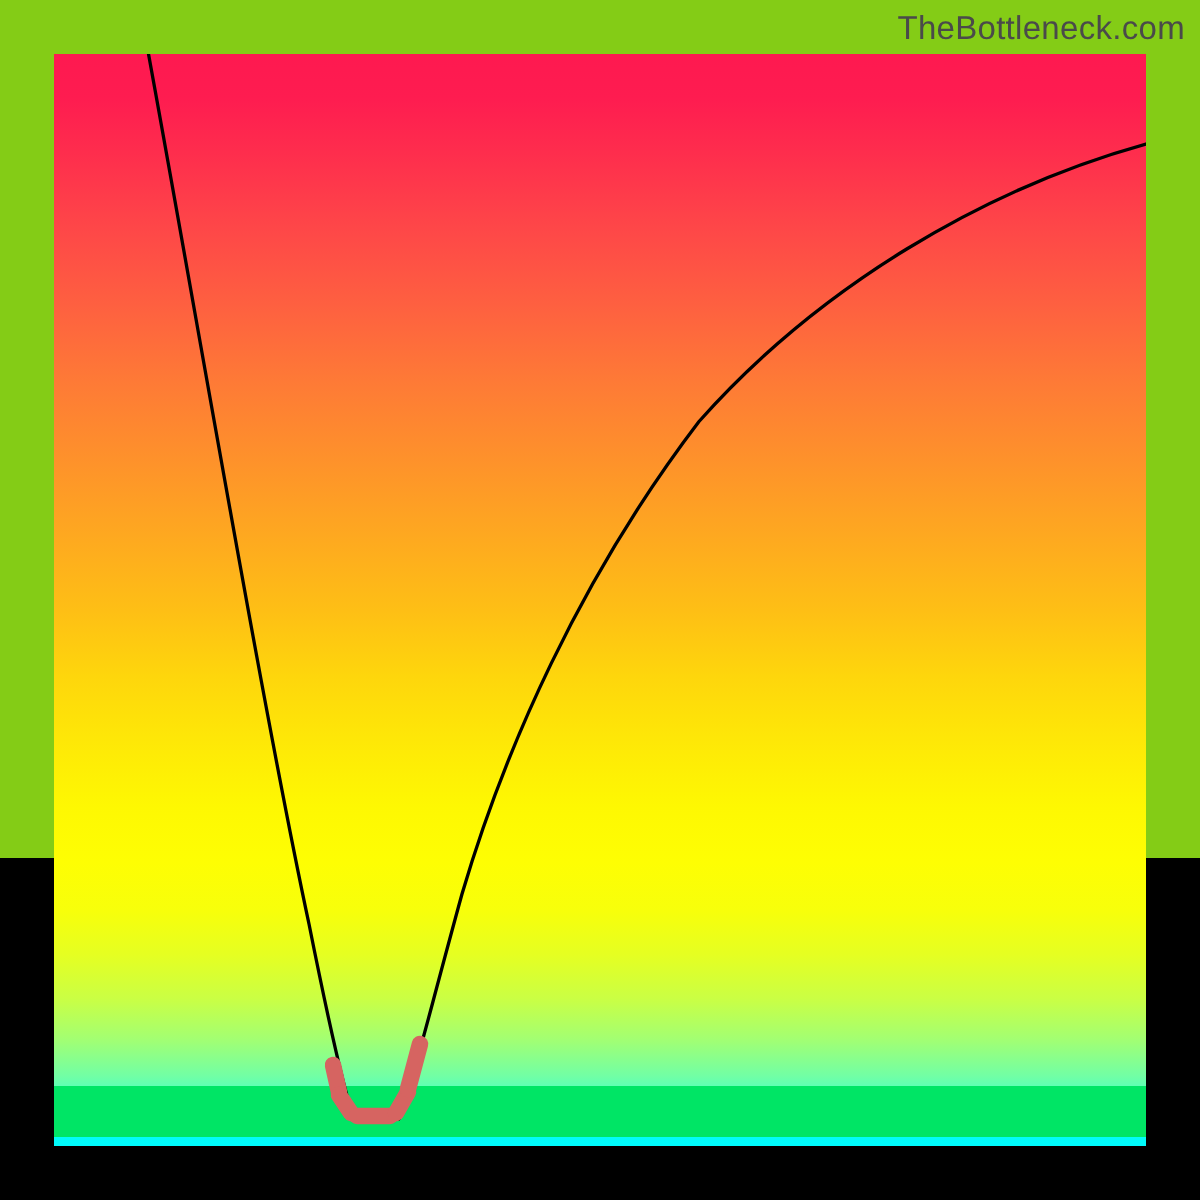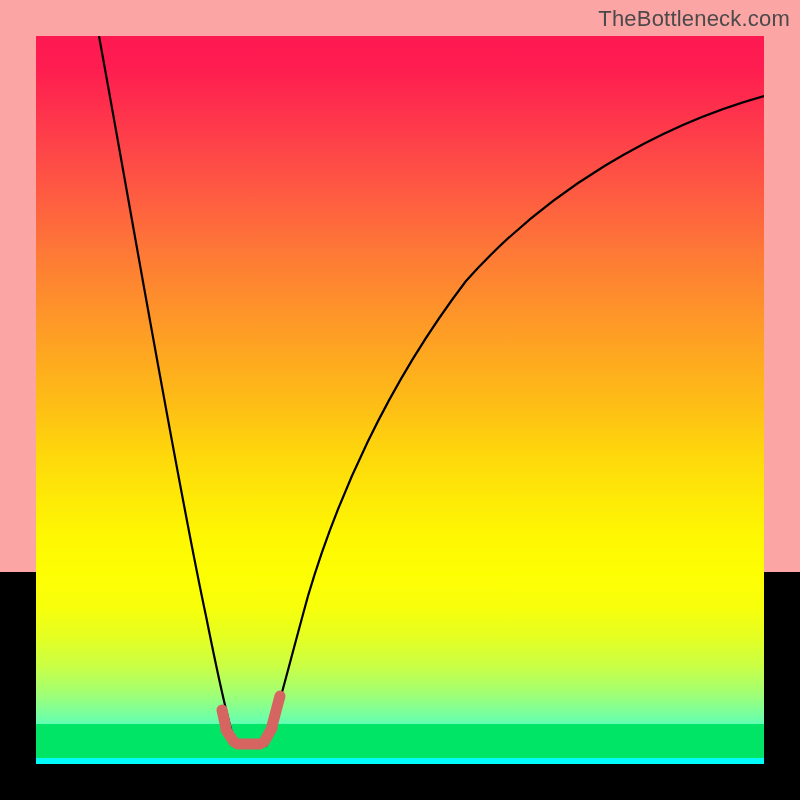--- a/index.html
+++ b/index.html
@@ -1,21 +1,21 @@
 <!DOCTYPE html>
 <html><head>
 <meta charset="utf-8">
 <style>
   * { margin: 0; padding: 0; box-sizing: border-box; }
   html, body { width: 800px; height: 800px; overflow: hidden; background: #000; }
   .frame {
     position: relative;
     width: 800px;
     height: 572px;
-    background: #fca5a5;
+    background: #84cc16;
   }
   .watermark {
     position: absolute;
     top: 6px;
     right: 10px;
     font-family: Arial, Helvetica, sans-serif;
     font-size: 22px;
     color: #4a4a4a;
     font-weight: 400;
     letter-spacing: 0.2px;

